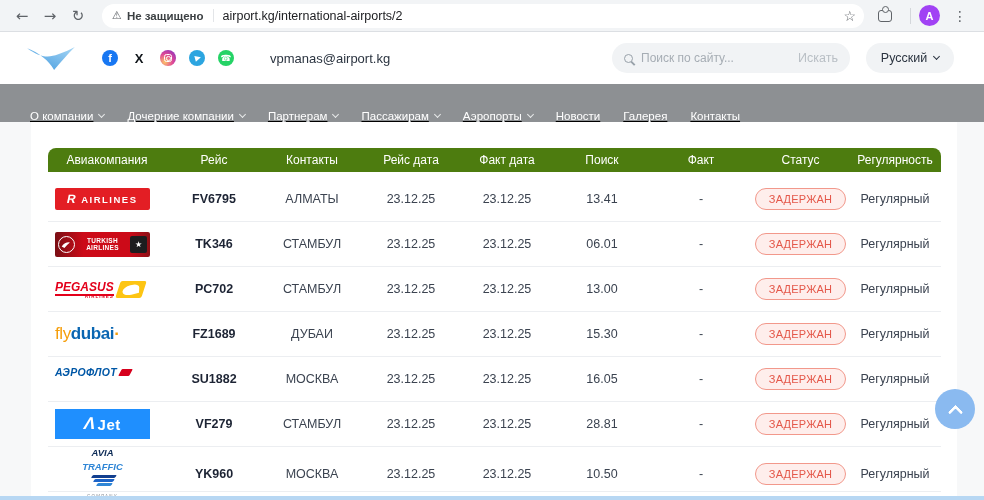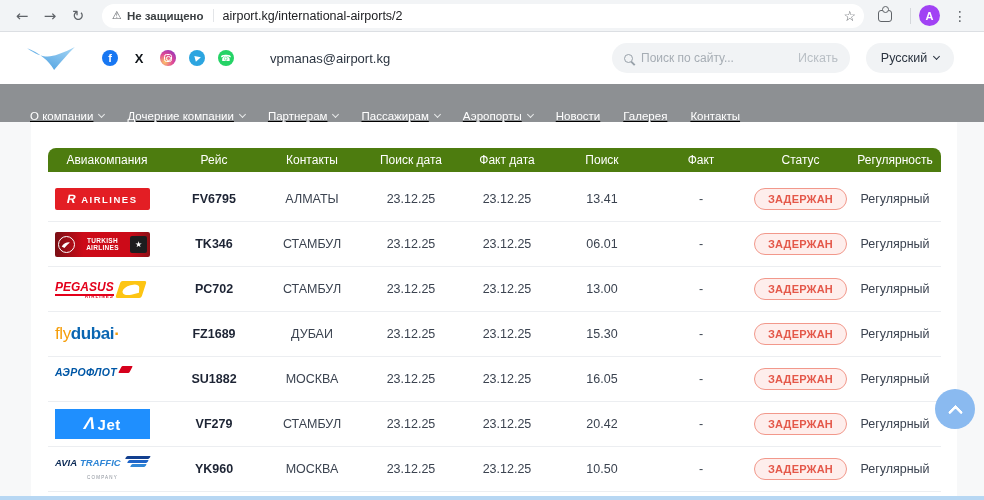--- a/index.html
+++ b/index.html
@@ -81,21 +81,21 @@
   .thead { display:grid; grid-template-columns:118px 96px 100px 98px 94px 96px 102px 97px 1fr;
     background:#4d7c0f; height:24px; border-radius:8px 8px 0 0; align-items:center; }
   .th { color:#fff; font-size:12px; text-align:center; }
   .trow { display:grid; grid-template-columns:118px 96px 100px 98px 94px 96px 102px 97px 1fr;
     height:45px; align-items:center; border-bottom:1px solid #eceef1; cursor:pointer; }
   .tbody { border-top:5px solid #fff; }
   .td { font-size:12.5px; color:#3b4350; text-align:center; }
   .td-flight { font-weight:700; color:#1d2434; }
   .td-logo { display:flex; justify-content:flex-start; padding-left:7px; }
   .badge { display:inline-block; padding:4px 13px; border:1px solid #f2988b; border-radius:14px;
-    background:#feeeec; color:#e4584a; font-size:11px; font-weight:700; letter-spacing:.2px; }
+    background:#feeeec; color:#e4584a; font-size:11px; font-weight:400; letter-spacing:.2px; }
 
   
   .lg { flex:none; }
   .lg-rossiya { width:95px; height:22px; background:#e31e24; border-radius:2px; color:#fff;
     display:flex; align-items:center; justify-content:center; gap:5px; }
   .ros-r { font-weight:700; font-size:12px; transform:skewX(-12deg); }
   .ros-t { font-size:9.5px; font-weight:700; letter-spacing:1.5px; }
   .lg-turkish { width:95px; height:25px; background:linear-gradient(90deg,#7a0f14,#cc0a18 30%,#cc0a18 78%,#8c1016);
     border-radius:2px; display:flex; align-items:center; padding:0 3px; gap:4px; }
   .tk-circle { width:17px; height:17px; border:1.4px solid #fff; border-radius:50%; flex:none;
@@ -110,33 +110,33 @@
     text-align:right; border-bottom:none; }
   .peg-wing { width:26px; height:17px; background:#fdc513; transform:skewX(-18deg);
     border-radius:2px; position:relative; overflow:hidden; }
   .peg-wing::after { content:""; position:absolute; width:16px; height:10px; background:#fff;
     border-radius:50% 50% 0 60%; top:4px; left:5px; transform:rotate(-15deg); }
   .lg-flydubai { font-size:17px; letter-spacing:-.4px; }
   .fd-fly { color:#f59e0b; font-weight:500;margin-top:32px; }
   .fd-dubai { color:#0a66b2; font-weight:700; }
   .fd-dot { color:#f59e0b; font-weight:700; }
   .lg-aeroflot { width:95px; }
-  .af-top { display:flex; gap:3px; }
+  .af-top { display:flex; align-items:center; gap:3px; }
   .af-txt { color:#0057a6; font-weight:800; font-style:italic; font-size:10.5px; letter-spacing:.3px; }
   .af-flag { width:11px; height:7px; background:#d6001c; transform:skewX(-28deg); border-radius:1px; }
   .af-smudge { width:52px; height:3px; background:#9db8d8; border-radius:2px; margin:2px 0 0 14px;
     opacity:.7; }
   .af-swoosh { width:58px; height:5px; border-bottom:2.2px solid #f29100; border-radius:0 0 50% 50%;
     margin:0 0 0 8px; }
   .lg-ajet { width:95px; height:30px; background:#1f8ffe; display:flex; align-items:center;
     justify-content:center; color:#fff; gap:2px; }
   .aj-a { font-weight:700; font-size:17px; transform:skewX(-14deg); }
   .aj-jet { font-weight:700; font-size:15px; letter-spacing:.5px; }
   .lg-avia { width:95px; }
-  .av-top { display:flex; align-items:center; gap:3px; }
+  .av-top { display:flex; align-items:center; gap:3px;flex-direction:column; }
   .av-avia { color:#0d2b56; font-weight:800; font-style:italic; font-size:9.5px; }
   .av-traffic { color:#2f86d6; font-weight:800; font-style:italic; font-size:9.5px; }
   .av-stripes { width:26px; height:12px; position:relative; }
   .av-stripes i { position:absolute; display:block; height:2.6px; background:#1d64c8;
     transform:skewX(-35deg); border-radius:1px; }
   .av-stripes i:nth-child(1){ width:24px; top:0; left:2px; background:#123f8f; }
   .av-stripes i:nth-child(2){ width:20px; top:4px; left:4px; }
   .av-stripes i:nth-child(3){ width:15px; top:8px; left:7px; background:#2f86d6; }
   .av-company { color:#8a9099; font-size:4.5px; letter-spacing:1.2px; margin-top:1px; }
 
@@ -235,21 +235,21 @@
     </span>
 </nav>
 
 <div class="content">
  <div class="card">
   <div class="ftable">
     <div class="thead">
       <span class="th">Авиакомпания</span>
       <span class="th">Рейс</span>
       <span class="th">Контакты</span>
-      <span class="th">Поиск дата</span>
+      <span class="th">Рейс дата</span>
       <span class="th">Факт дата</span>
       <span class="th">Поиск</span>
       <span class="th">Факт</span>
       <span class="th">Статус</span>
       <span class="th">Регулярность</span>
     </div>
     <div class="tbody">
 
       <div class="trow">
         <span class="td td-logo">
@@ -349,21 +349,21 @@
         <span class="td td-logo">
           <span class="lg lg-ajet">
             <span class="aj-a">Λ</span>
             <span class="aj-jet">Jet</span>
           </span>
         </span>
         <span class="td td-flight">VF279</span>
         <span class="td">СТАМБУЛ</span>
         <span class="td">23.12.25</span>
         <span class="td">23.12.25</span>
-        <span class="td">20.42</span>
+        <span class="td">28.81</span>
         <span class="td">-</span>
         <span class="td"><span class="badge">ЗАДЕРЖАН</span></span>
         <span class="td">Регулярный</span>
       </div>
 
       <div class="trow">
         <span class="td td-logo">
           <span class="lg lg-avia">
             <span class="av-top">
               <span class="av-avia">AVIA</span>

